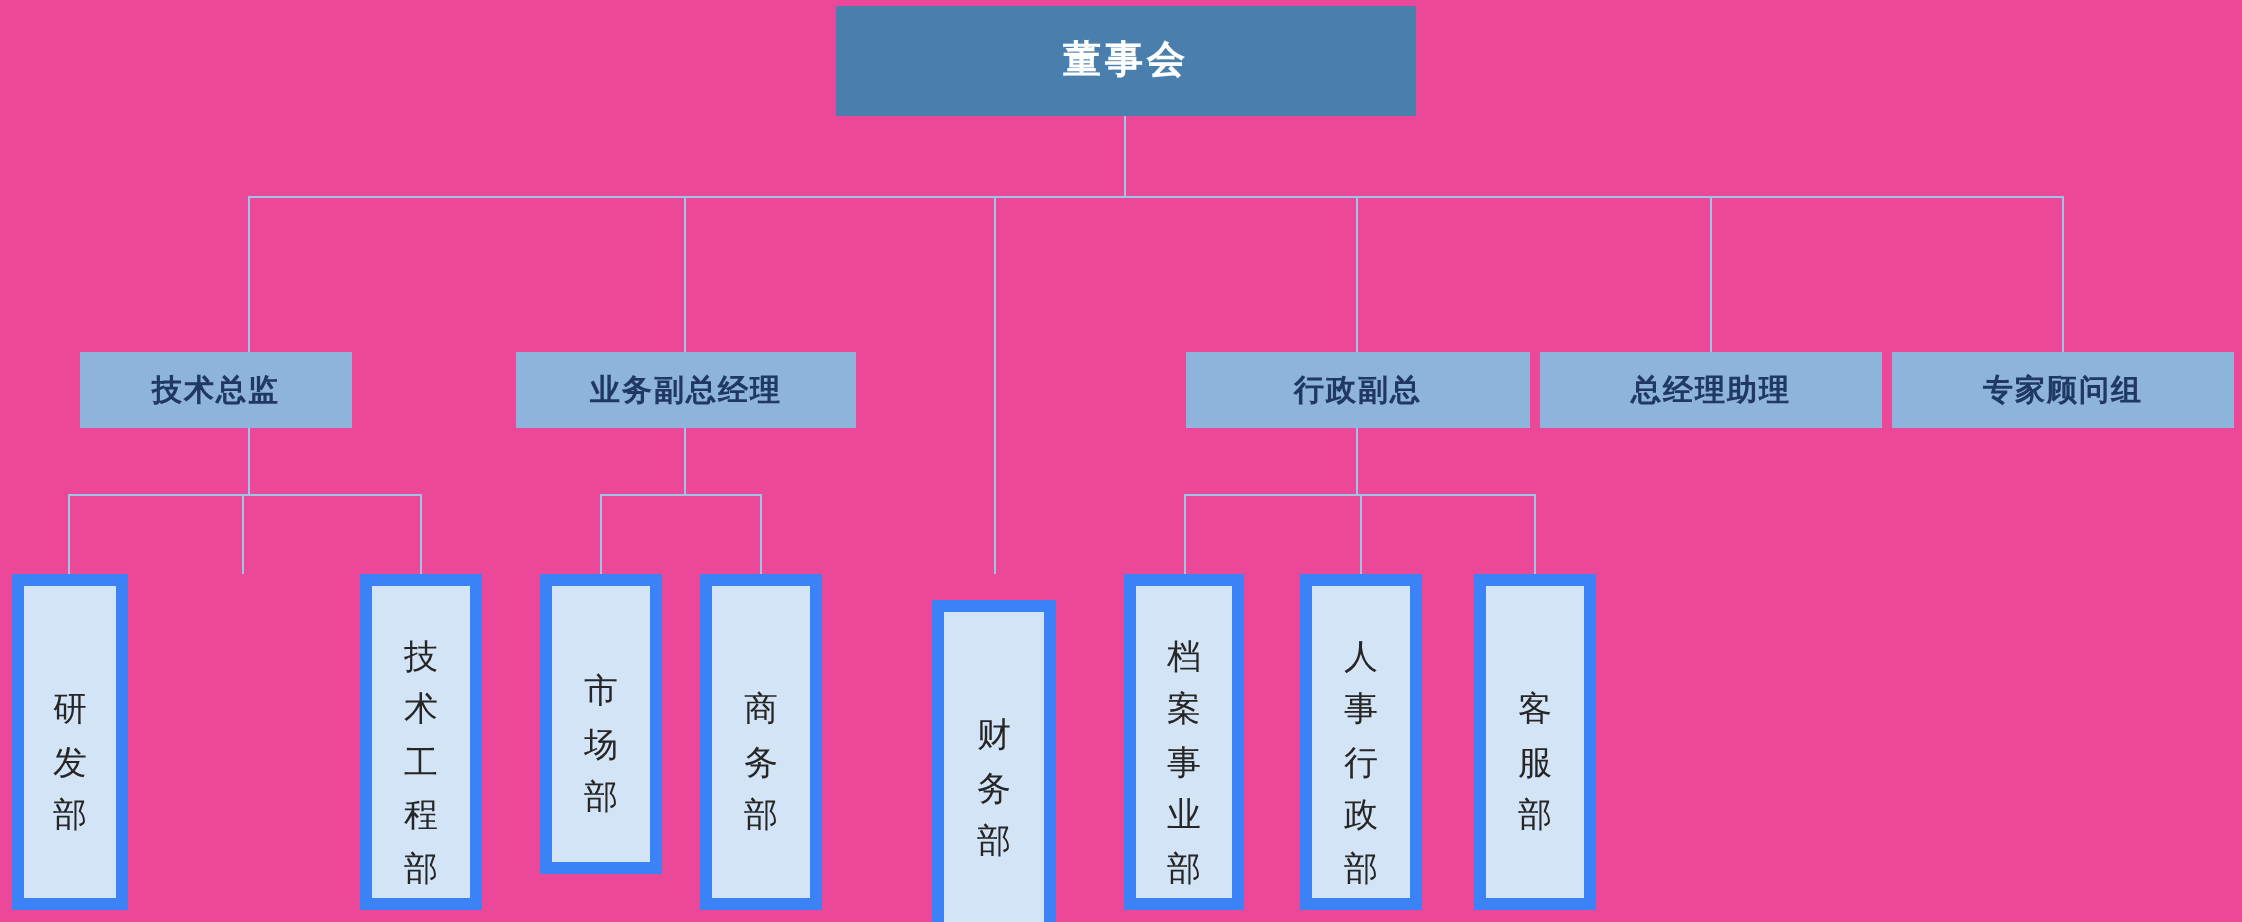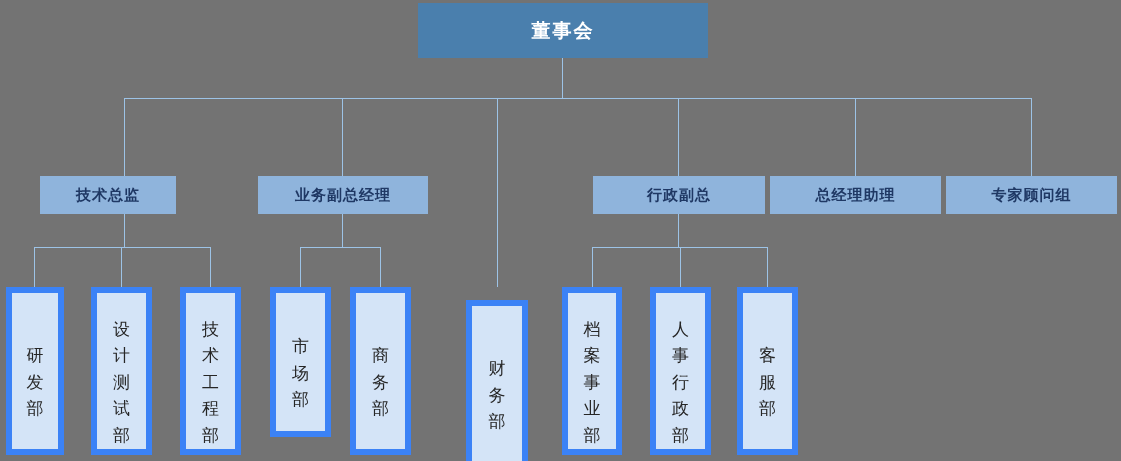--- a/index.html
+++ b/index.html
@@ -5,21 +5,21 @@
 <style>
   html, body {
     margin: 0;
     padding: 0;
     background: #000000;
   }
   #chart-root {
     position: relative;
     width: 1121px;
     height: 461px;
-    background: #737373;
+    background: #ec4899;
     overflow: hidden;
     font-family: "DejaVu Sans", "Liberation Sans", sans-serif;
   }
   .node {
     position: absolute;
     box-sizing: border-box;
     display: flex;
     justify-content: center;
     z-index: 3;
   }
@@ -127,23 +127,20 @@
   <div class="node level1" style="left:770px; top:176px; width:171px; height:38px;">
     <span class="node-label">总经理助理</span>
   </div>
   <div class="node level1" style="left:946px; top:176px; width:171px; height:38px;">
     <span class="node-label">专家顾问组</span>
   </div>
 
   <div class="node level2" style="left:6px; top:287px; width:58px; height:168px;">
     <span class="node-label">研发部</span>
   </div>
-  <div class="node level2" style="left:91px; top:287px; width:61px; height:168px;">
-    <span class="node-label">设计测试部</span>
-  </div>
   <div class="node level2" style="left:180px; top:287px; width:61px; height:168px;">
     <span class="node-label">技术工程部</span>
   </div>
   <div class="node level2" style="left:270px; top:287px; width:61px; height:150px;">
     <span class="node-label">市场部</span>
   </div>
   <div class="node level2" style="left:350px; top:287px; width:61px; height:168px;">
     <span class="node-label">商务部</span>
   </div>
   <div class="node level2" style="left:466px; top:300px; width:62px; height:168px;">

